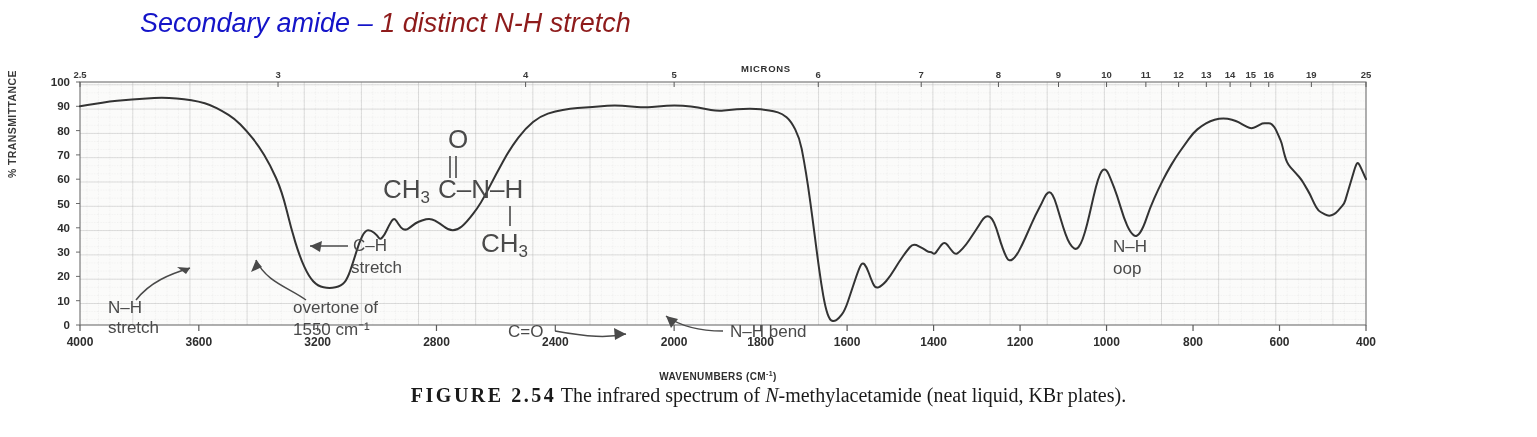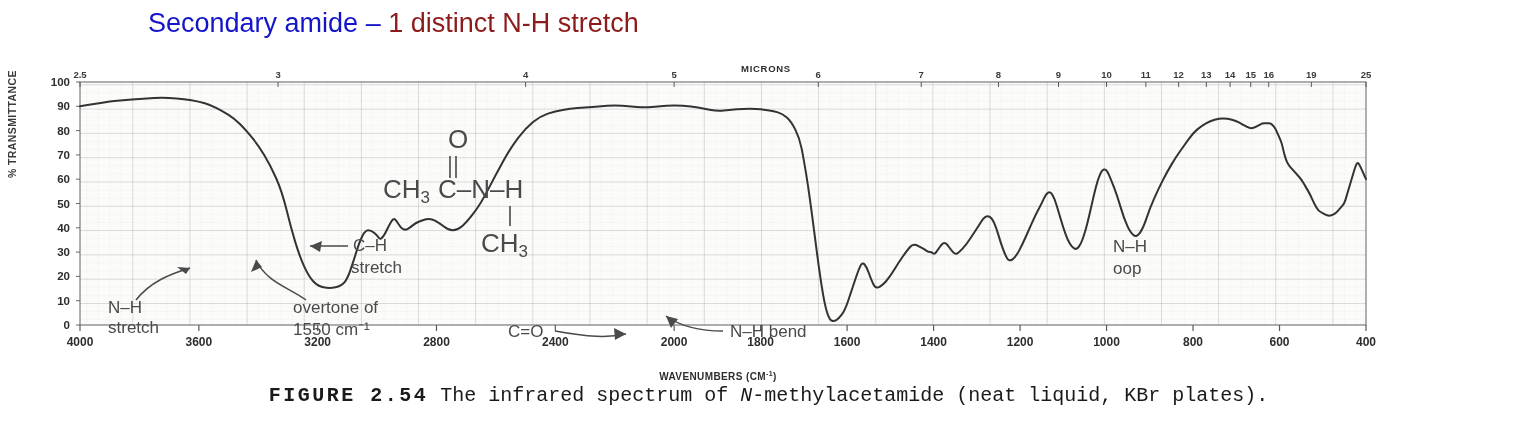--- a/index.html
+++ b/index.html
@@ -7,22 +7,22 @@
   body {
     width:1537px; height:437px;
     background:#ffffff;
     font-family:"Liberation Sans", sans-serif;
     overflow:hidden;
     position:relative;
   }
 
   
   #title {
-    position:absolute; left:148px; top:8px;
-    font-size:27px; white-space:nowrap; letter-spacing:0px;
+    position:absolute; left:140px; top:8px;
+    font-size:27px; white-space:nowrap; letter-spacing:0px;font-style:italic;
   }
   #title .blue { color:#1414c8; }
   #title .dash { color:#1414c8; }
   #title .red  { color:#8e1b1b; }
 
   
   #figure {
     position:absolute; left:0px; top:52px;
     width:1537px; height:385px;
   }
@@ -42,21 +42,21 @@
     transform-origin:left top;
     font-size:10.5px; font-weight:bold; color:#3a3a3a;
     letter-spacing:0.4px; white-space:nowrap;
     text-align:left;
   }
 
   
   #caption {
     position:absolute; left:0; top:332px; width:1537px;
     text-align:center;
-    font-family:Liberation Mono, monospace;
+    font-family:Liberation Serif, serif;
     font-size:20px; color:#1a1a1a;
   }
   #caption .fignum { font-weight:bold; letter-spacing:2.5px; }
   #caption .italic { font-style:italic; }
 
   .nowrap { white-space:nowrap; }
 </style>
 </head>
 <body>
 

